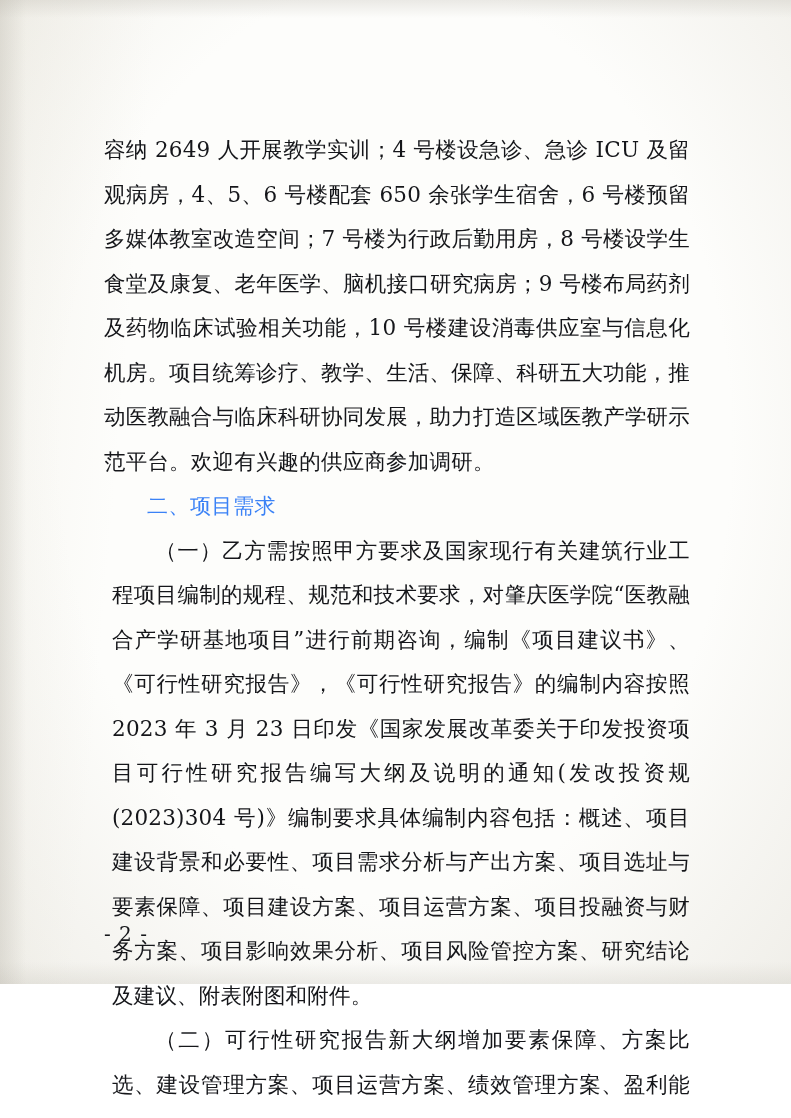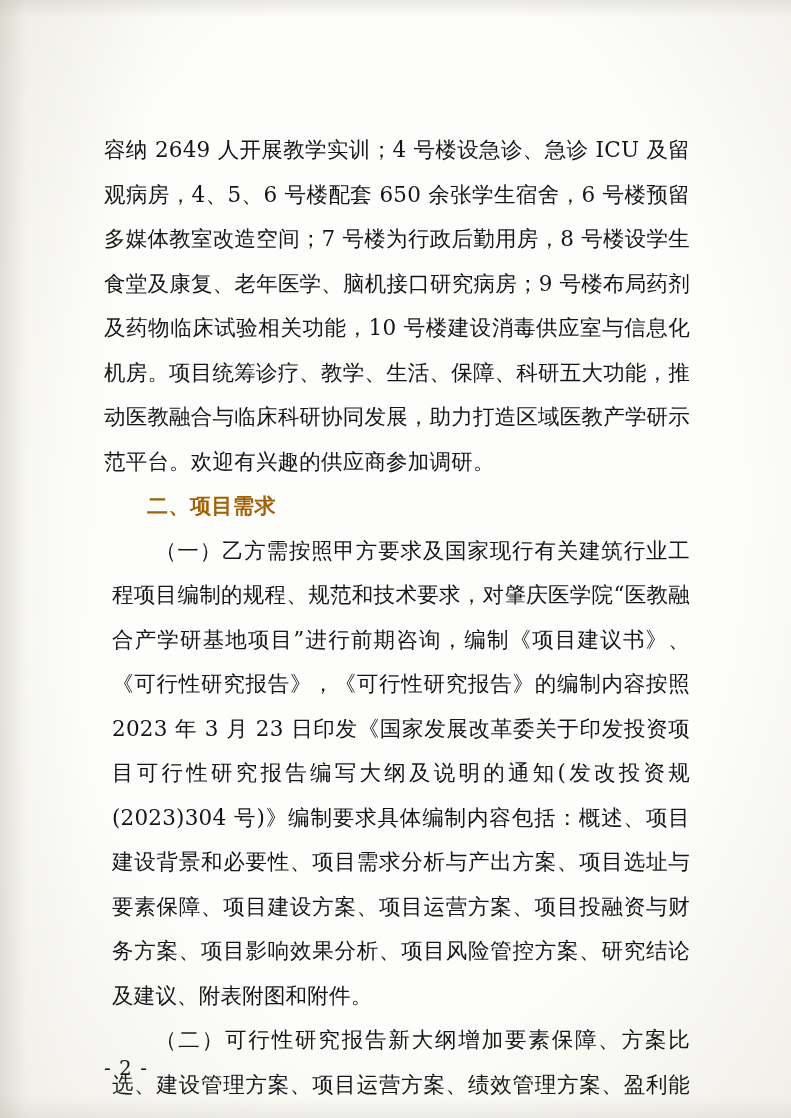--- a/index.html
+++ b/index.html
@@ -9,21 +9,21 @@
   body {
     width: 791px;
     height: 1118px;
     background: #ffffff;
     font-family: "DejaVu Serif", serif;
     overflow: hidden;
   }
   .page {
     position: relative;
     width: 791px;
-    height: 1118px;
+    height: 984px;
     background: #fdfdfb;
     box-sizing: border-box;
   }
   
   .scan-tint {
     position: absolute;
     inset: 0;
     background:
       radial-gradient(ellipse at 50% 45%, rgba(255,255,255,0) 60%, rgba(216,212,200,0.35) 100%),
       linear-gradient(95deg, rgba(240,238,230,0.55) 0%, rgba(255,255,255,0) 18%);
@@ -47,26 +47,26 @@
   }
   p.cont {
     text-indent: 0;
   }
   p.indent {
     text-indent: 43px;
     margin-left: 8px;
   }
   .heading {
     text-indent: 43px;
-    font-weight: bold;
+    font-weight: normal;
     font-family: "DejaVu Sans", sans-serif;
     font-size: 21px;
     line-height: 44.5px;
     margin: 0;
-    color: #a16207;
+    color: #3b82f6;
     letter-spacing: 0.5px;
   }
   .footer {
     position: absolute;
     left: 104px;
     bottom: 38px;
     width: 586px;
     text-align: left;
     font-size: 20px;
     color: #15161a;

